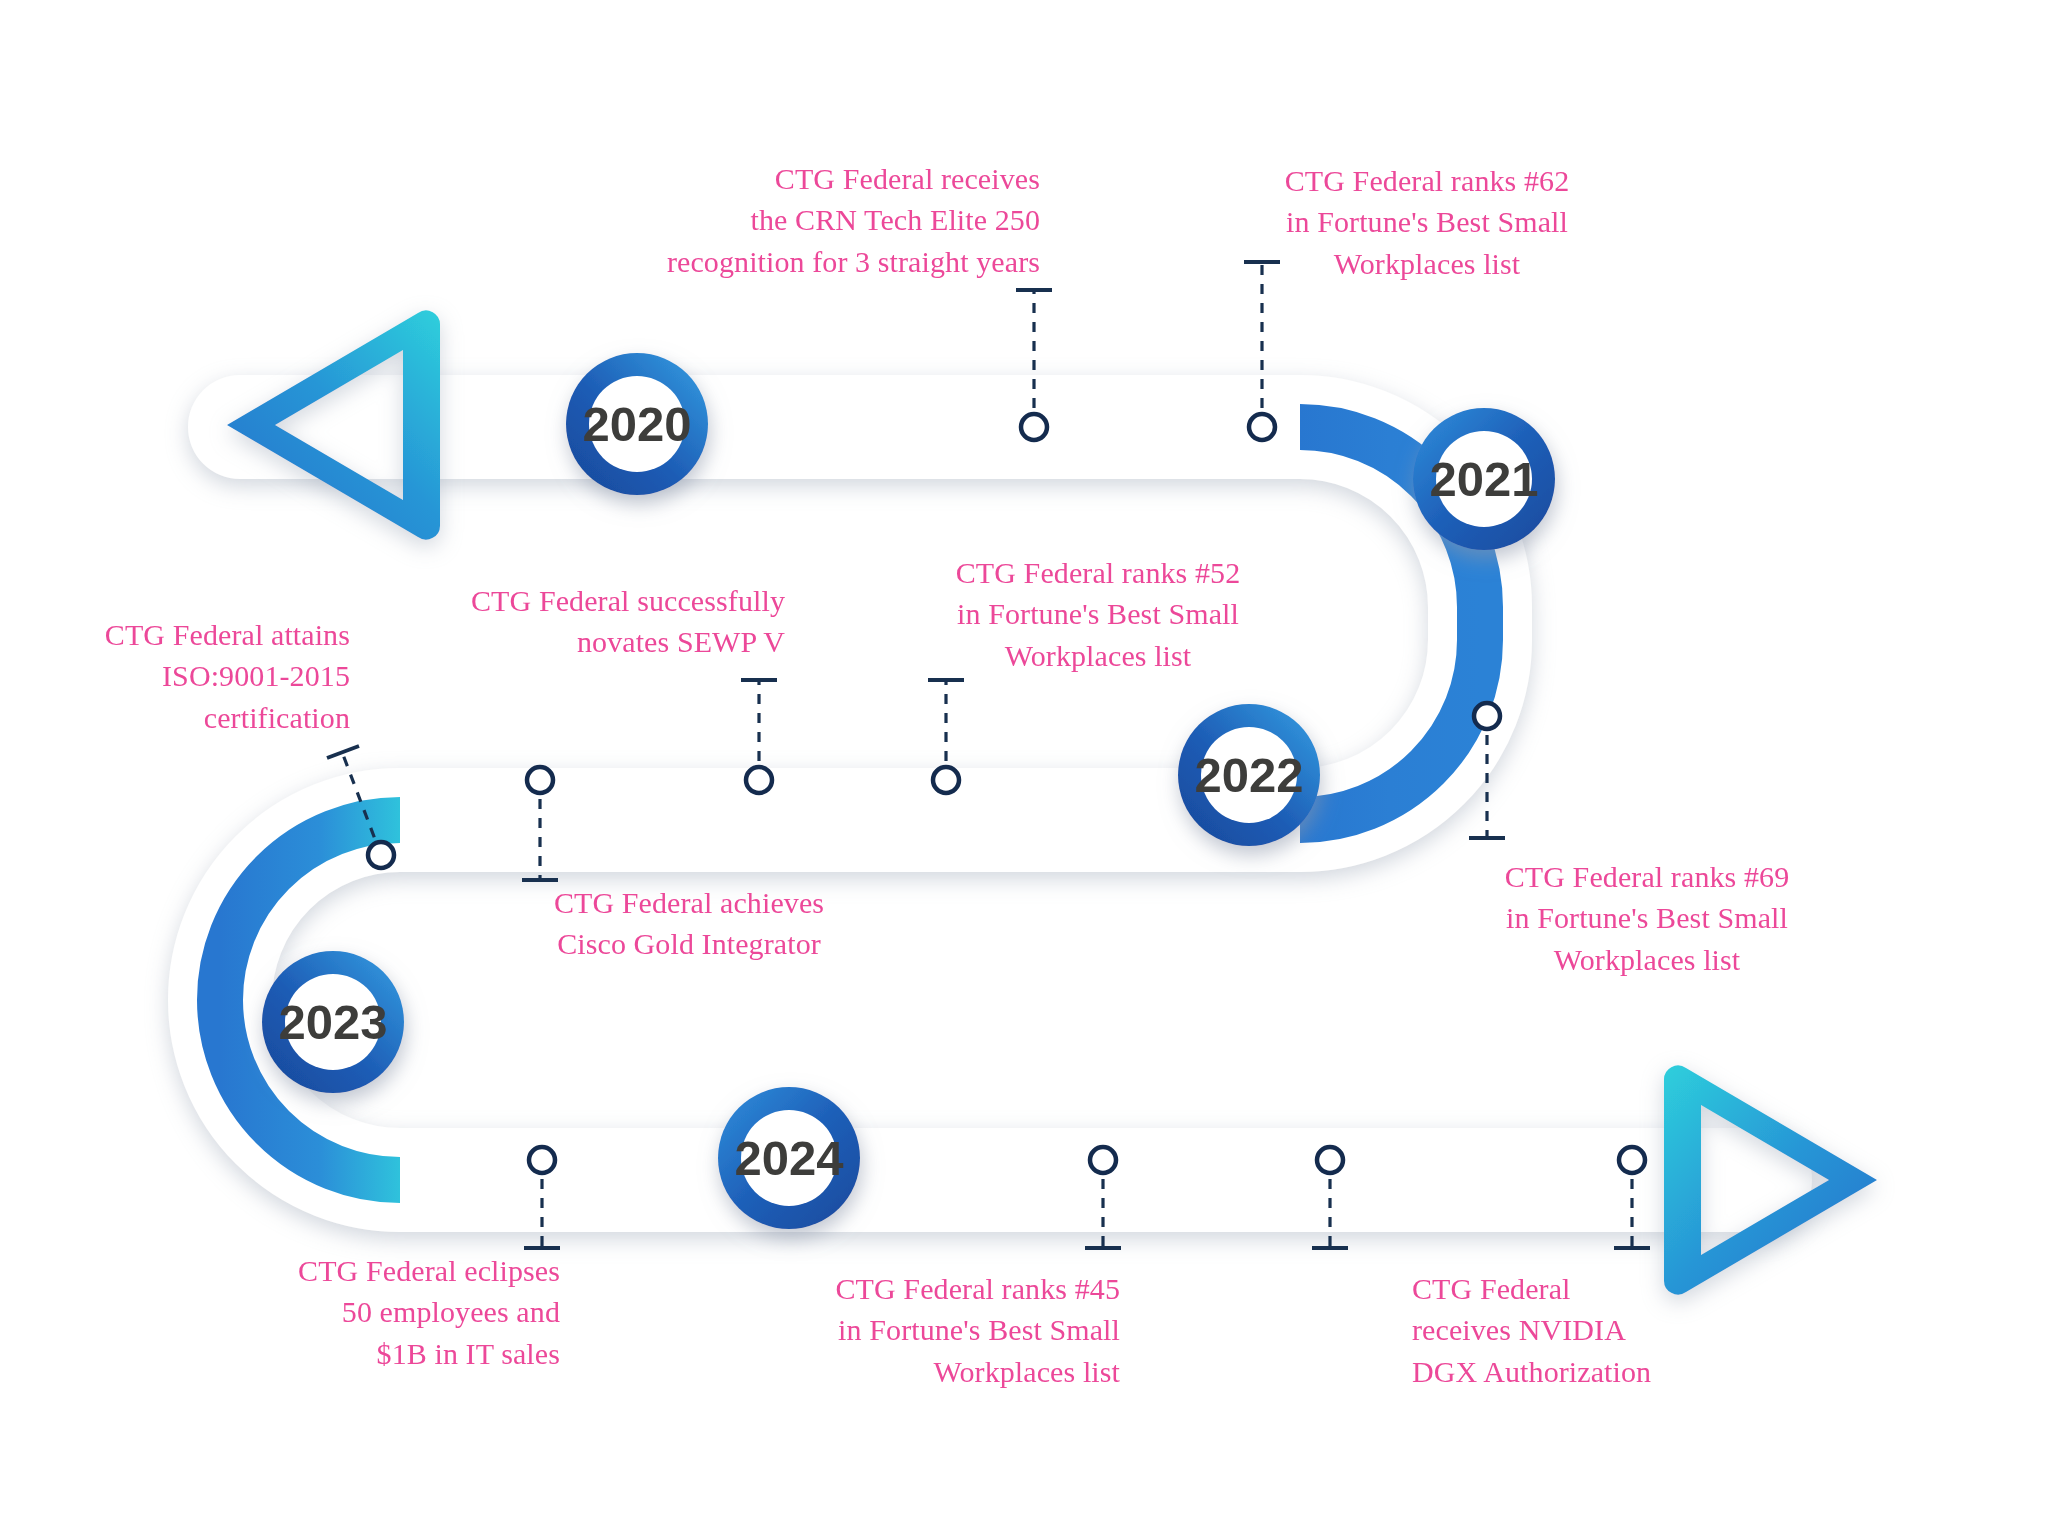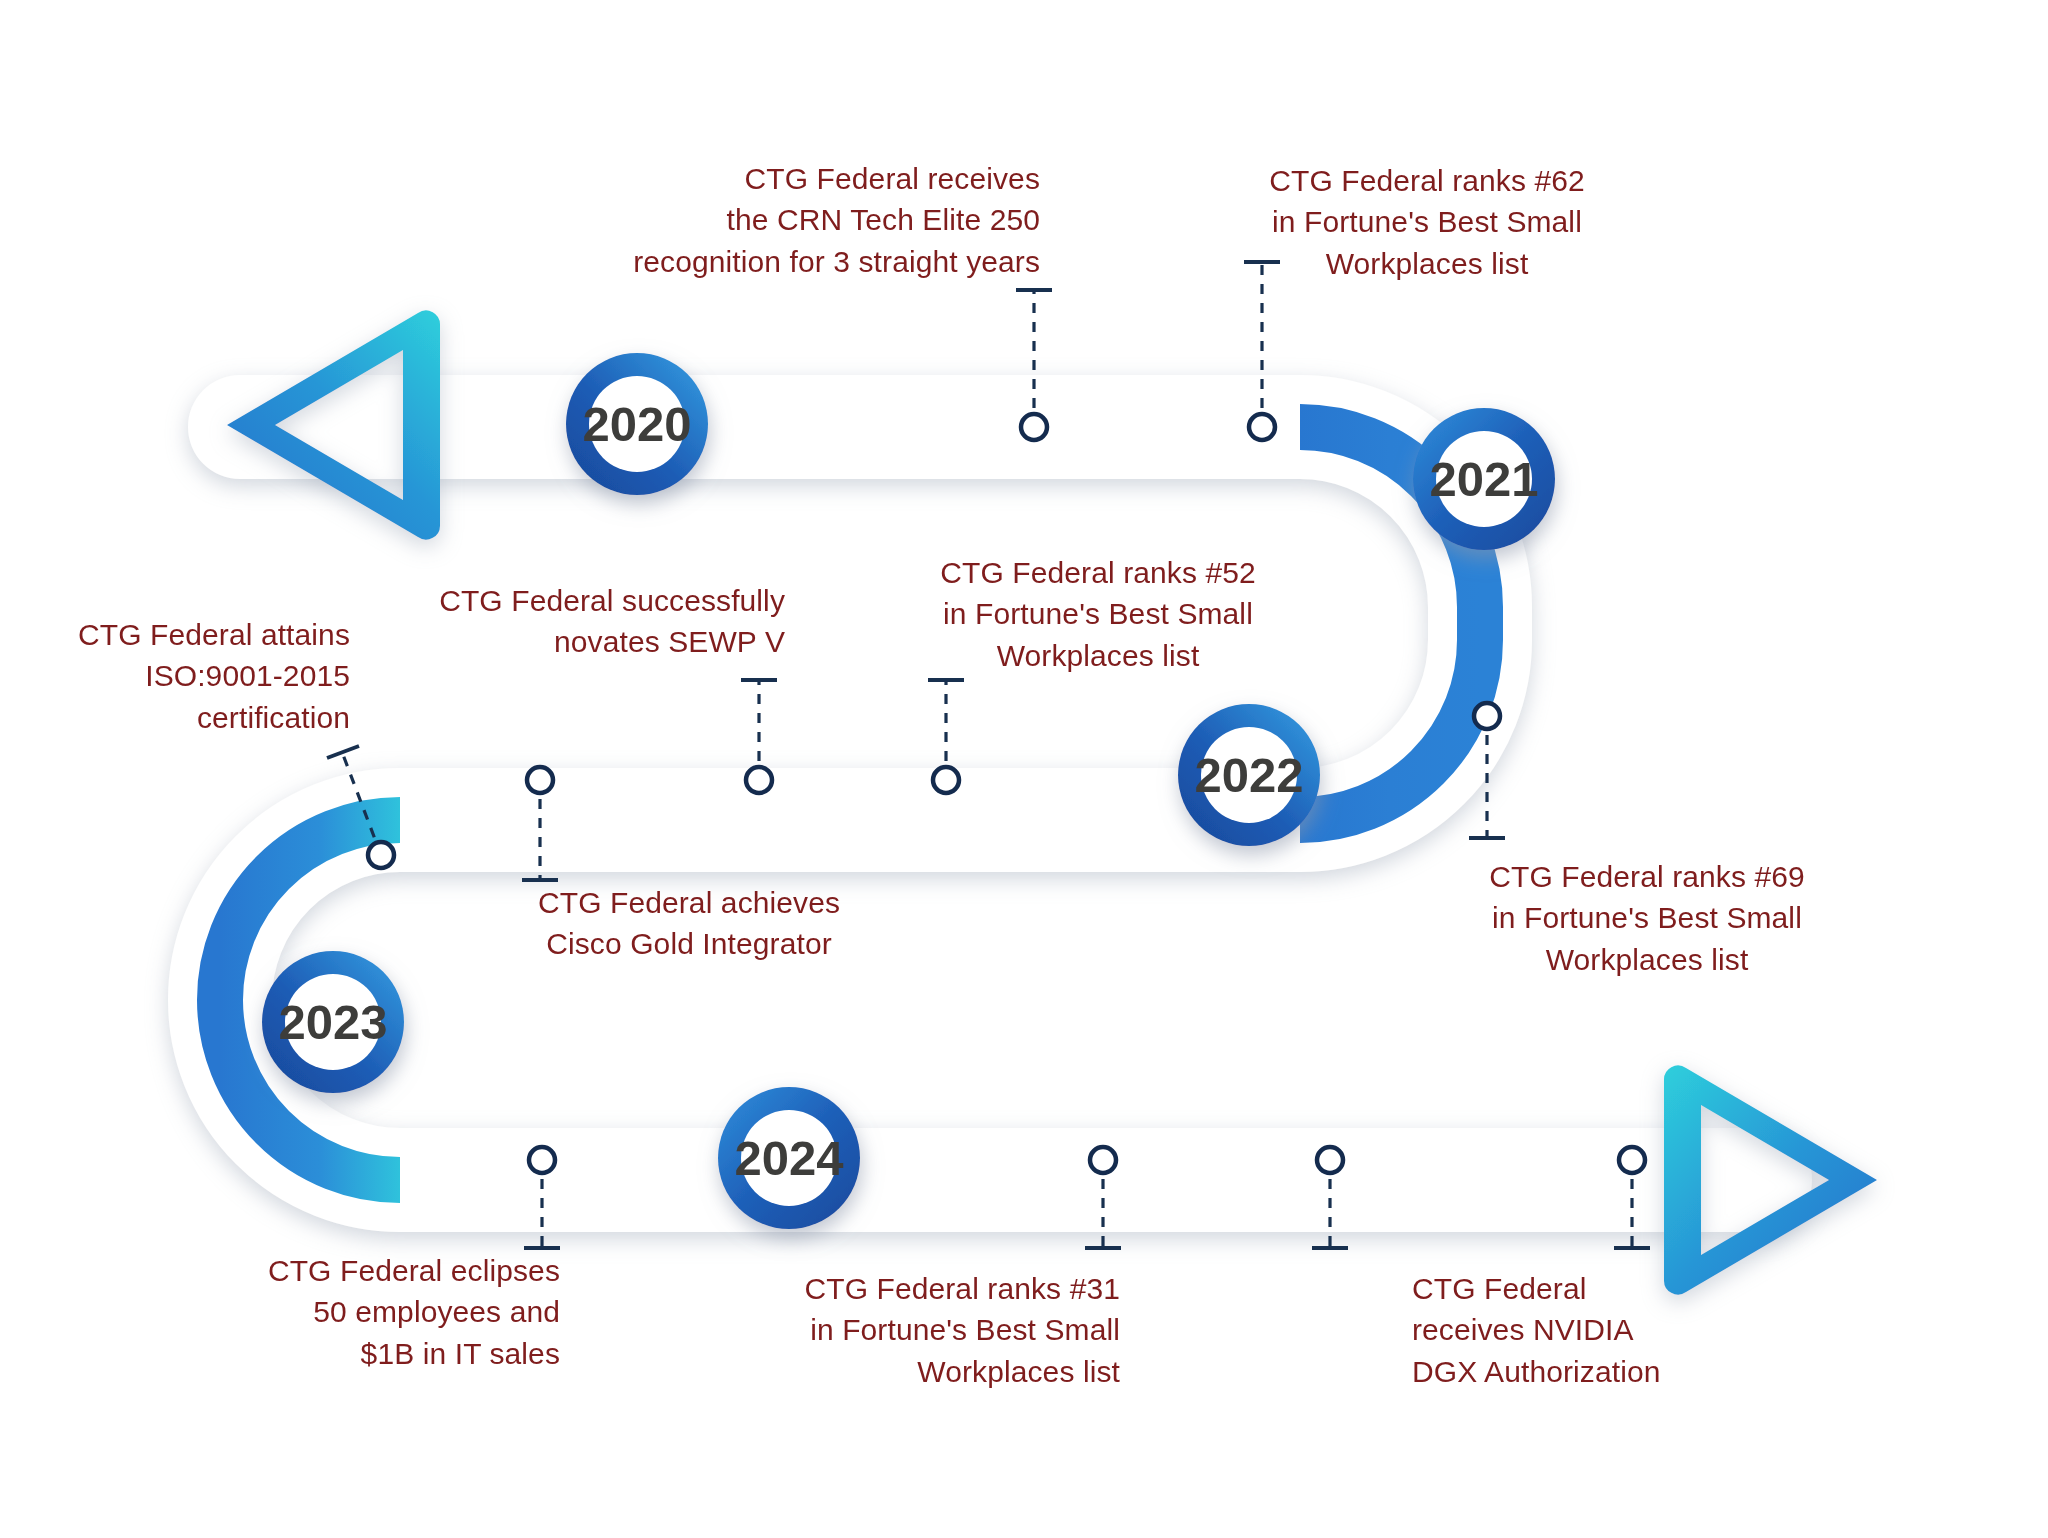--- a/index.html
+++ b/index.html
@@ -17,22 +17,22 @@
   }
   #timeline-svg {
     position: absolute;
     left: 0;
     top: 0;
     width: 2048px;
     height: 1538px;
   }
   .milestone-label {
     position: absolute;
-    color: #7f1d1d;
-    font-family: Liberation Sans, sans-serif;
+    color: #ec4899;
+    font-family: Liberation Serif, serif;
     font-size: 30px;
     line-height: 1.38;
     white-space: pre-line;
     letter-spacing: 0.1px;
   }
   .ta-right { text-align: right; }
   .ta-left  { text-align: center; }
   .ta-center{ text-align: left; }
   .year-text {
     font-family: "Liberation Sans", sans-serif;
@@ -260,21 +260,21 @@
 Cisco Gold Integrator</div>
 
   <div class="milestone-label ta-right" style="left:20px; top:614px; width:330px;">CTG Federal attains
 ISO:9001-2015
 certification</div>
 
   <div class="milestone-label ta-right" style="left:200px; top:1250px; width:360px;">CTG Federal eclipses
 50 employees and
 $1B in IT sales</div>
 
-  <div class="milestone-label ta-right" style="left:760px; top:1268px; width:360px;">CTG Federal ranks #31
+  <div class="milestone-label ta-right" style="left:760px; top:1268px; width:360px;">CTG Federal ranks #45
 in Fortune's Best Small
 Workplaces list</div>
 
 
   <div class="milestone-label ta-center" style="left:1412px; top:1268px; width:440px;">CTG Federal
 receives NVIDIA
 DGX Authorization</div>
 
 </div>
 

